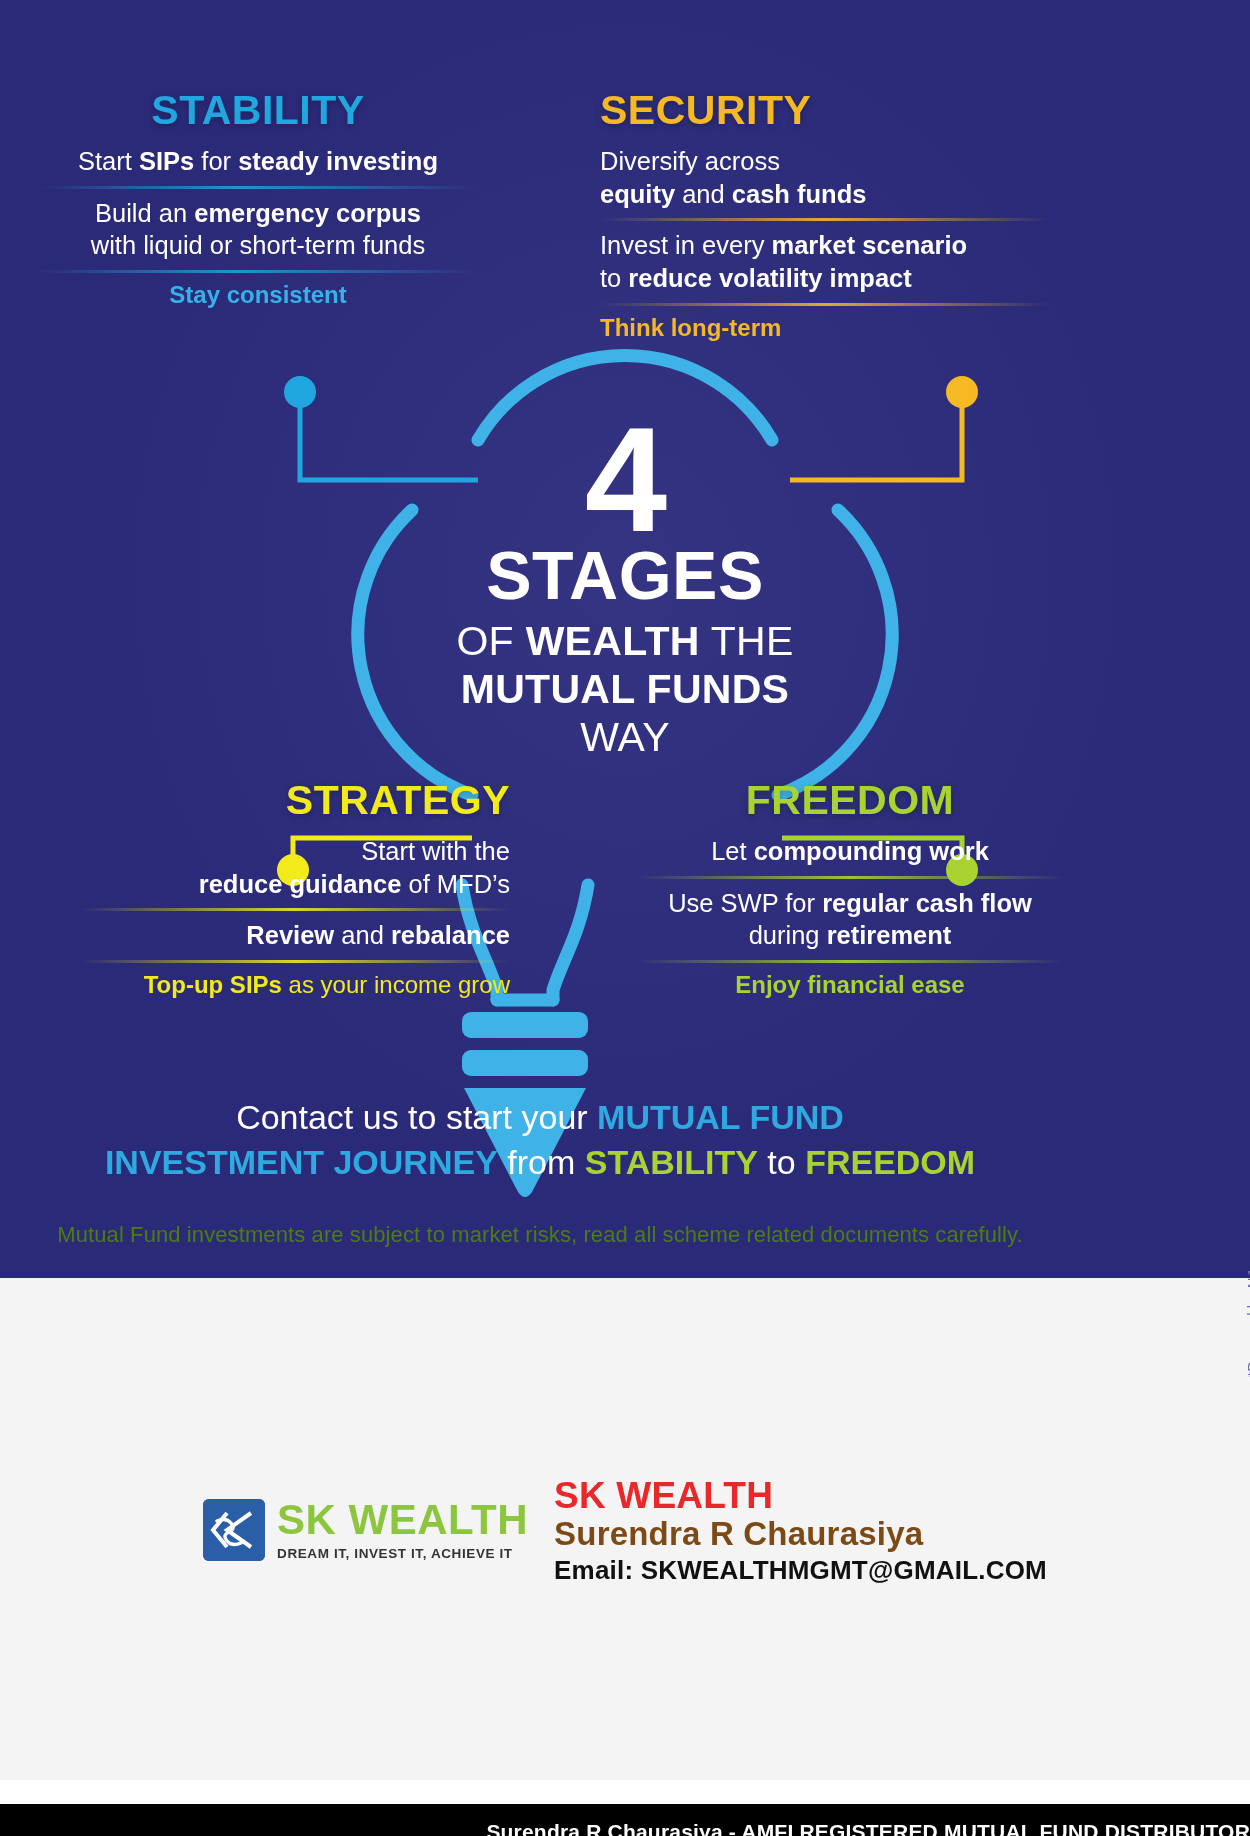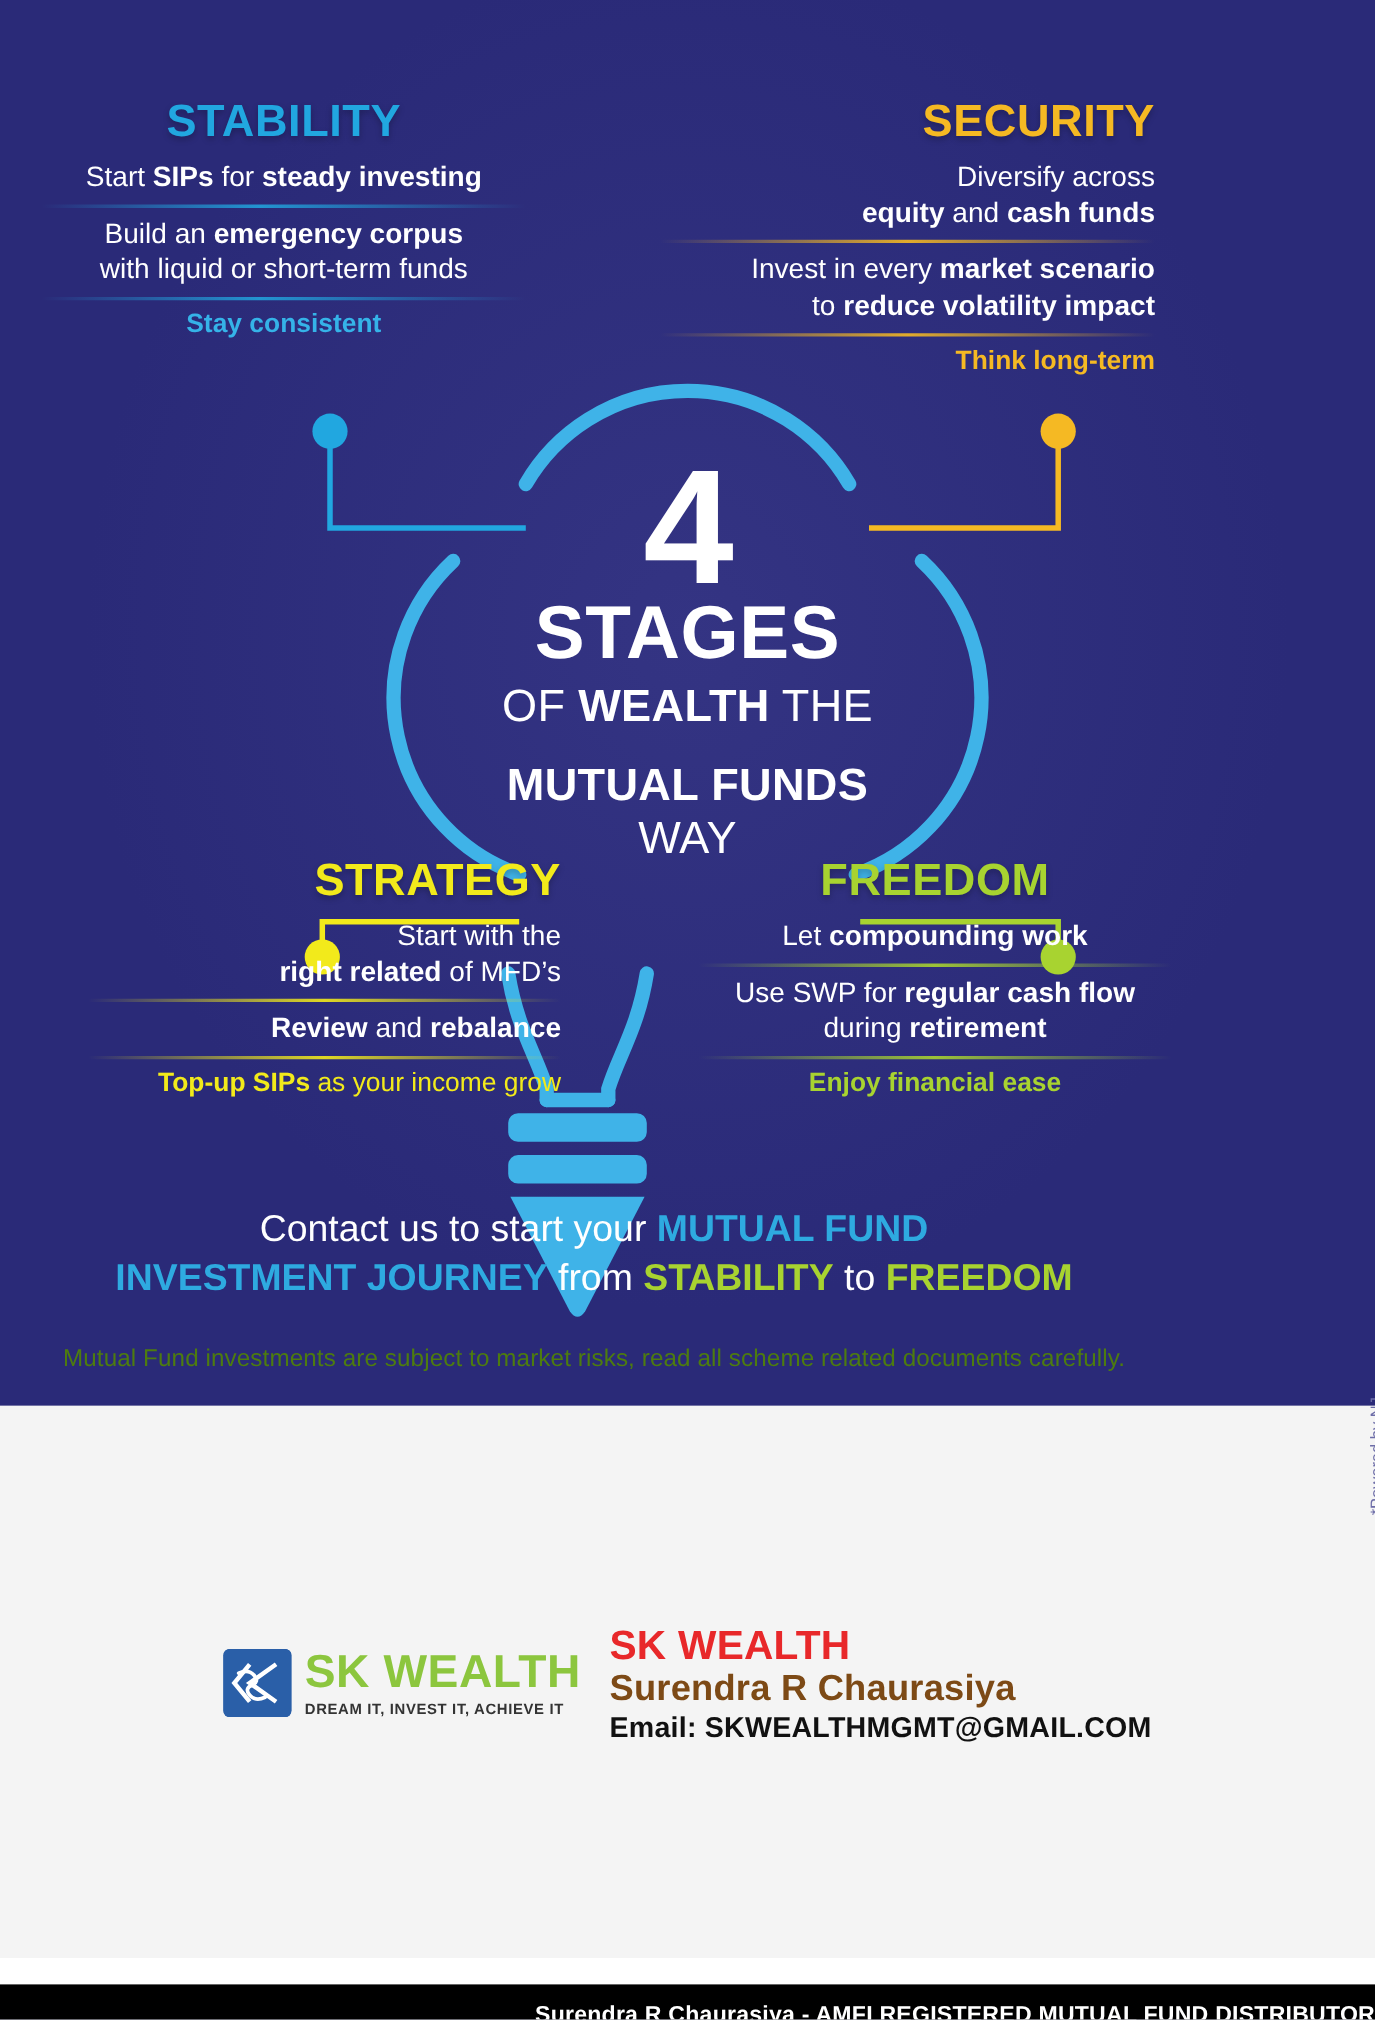--- a/index.html
+++ b/index.html
@@ -31,21 +31,21 @@
   .quad .line b { font-weight:bold; }
   .quad .tag { font-weight:bold; font-size:24px; }
 
   .divider { height:3px; margin:8px 0 8px; border-radius:2px; }
 
   #q-stability { left:38px; top:90px; width:440px; text-align:center; }
   #q-stability .head { color:#21a7e0; }
   #q-stability .tag  { color:#35b3e8; }
   #q-stability .divider { background:linear-gradient(to right,rgba(33,167,224,0) 0%,rgba(33,167,224,.85) 45%,rgba(33,167,224,0) 100%); }
 
-  #q-security { left:600px; top:90px; width:450px; text-align:right; }
+  #q-security { left:600px; top:90px; width:450px; text-align:left; }
   #q-security .head { color:#f5b923; }
   #q-security .tag  { color:#f5b923; }
   #q-security .divider { background:linear-gradient(to right,rgba(245,185,35,0) 0%,rgba(245,185,35,.9) 50%,rgba(245,185,35,0) 100%); }
 
   #q-strategy { left:80px; top:780px; width:430px; text-align:right; }
   #q-strategy .head { color:#f2ea1b; }
   #q-strategy .tag  { color:#f2ea1b; }
   #q-strategy .divider { background:linear-gradient(to right,rgba(242,234,27,0) 0%,rgba(242,234,27,.9) 50%,rgba(242,234,27,0) 100%); }
 
   #q-freedom { left:635px; top:780px; width:430px; text-align:center; }
@@ -61,21 +61,21 @@
 
   
   #center-text {
     position:absolute; left:325px; top:415px; width:600px; text-align:center;
     z-index:7; color:#ffffff;
   }
   #center-text .big4 { font-size:148px; font-weight:bold; line-height:.88; letter-spacing:-2px; }
   #center-text .stages { font-size:68px; font-weight:bold; line-height:1.02; letter-spacing:.5px; margin-top:-4px;}
   #center-text .l3 { font-size:41px; line-height:1.18; font-weight:normal; margin-top:6px; letter-spacing:.3px;}
   #center-text .l3 b { font-weight:bold; }
-  #center-text .l4 { font-size:41px; line-height:1.18; font-weight:bold; letter-spacing:.3px;margin-top:24px;}
+  #center-text .l4 { font-size:41px; line-height:1.18; font-weight:bold; letter-spacing:.3px;}
   #center-text .l5 { font-size:41px; line-height:1.18; font-weight:normal; letter-spacing:.3px;}
 
   
   #cta {
     position:absolute; left:60px; top:1095px; width:960px; text-align:center;
     z-index:8; color:#ffffff; font-size:34px; line-height:1.32;
   }
   #cta .blue  { color:#2eaae0; font-weight:bold; }
   #cta .green { color:#a8d330; font-weight:bold; }
 
@@ -195,21 +195,21 @@
     <div class="head">SECURITY</div>
     <div class="line"><span>Diversify across</span><br><b>equity</b><span> and </span><b>cash funds</b></div>
     <div class="divider"></div>
     <div class="line"><span>Invest in every </span><b>market scenario</b><br><span>to </span><b>reduce volatility impact</b></div>
     <div class="divider"></div>
     <div class="tag">Think long-term</div>
   </div>
 
   <div class="quad" id="q-strategy">
     <div class="head">STRATEGY</div>
-    <div class="line"><span>Start with the</span><br><b>right related</b><span> of MFD’s</span></div>
+    <div class="line"><span>Start with the</span><br><b>reduce guidance</b><span> of MFD’s</span></div>
     <div class="divider"></div>
     <div class="line"><b>Review</b><span> and </span><b>rebalance</b></div>
     <div class="divider"></div>
     <div class="tag"><b>Top-up SIPs</b><span style="font-weight:normal"> as your income grow</span></div>
   </div>
 
   <div class="quad" id="q-freedom">
     <div class="head">FREEDOM</div>
     <div class="line"><span>Let </span><b>compounding work</b></div>
     <div class="divider"></div>

